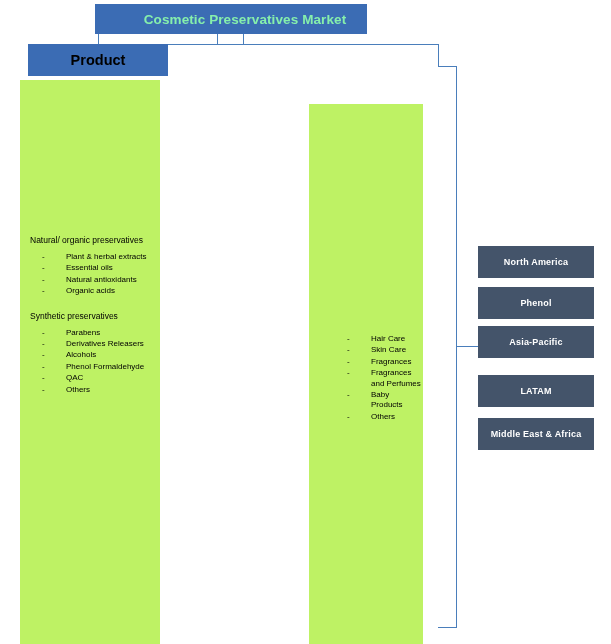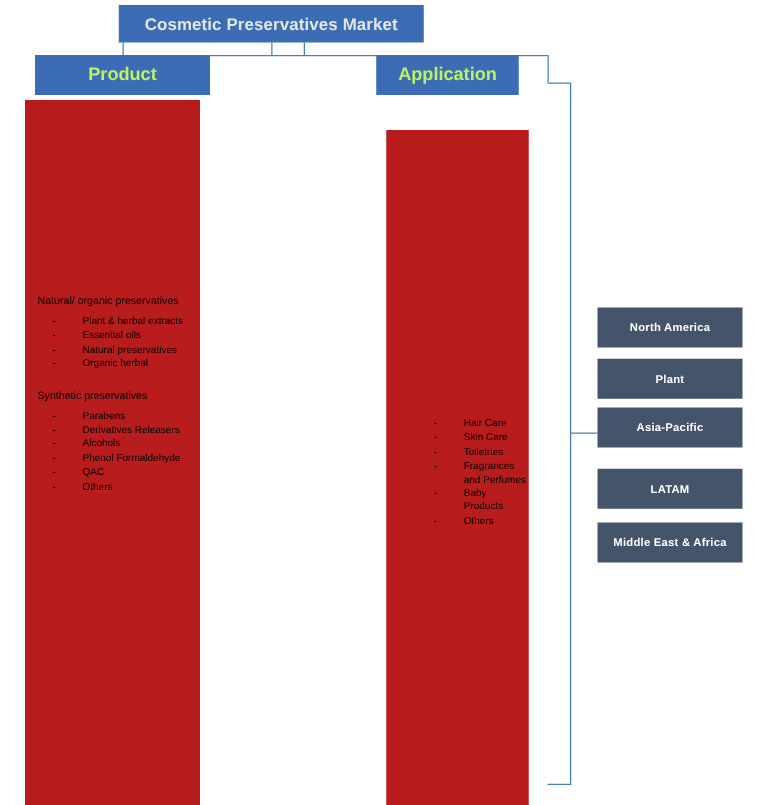--- a/index.html
+++ b/index.html
@@ -22,43 +22,44 @@
   }
 
   
   .title-box {
     position: absolute;
     left: 95px;
     top: 4px;
     width: 244px;
     height: 30px;
     background: #3b6cb4;
-    color: #e5e5e5;
+    color: #86efac;
     font-size: 13.5px;
     font-weight: bold;
     display: flex;
     align-items: center;
     justify-content: center;
     text-align: center;
     letter-spacing: 0.1px;
+    padding-left: 28px;
   }
 
   
   .line {
     position: absolute;
     background: #4a7ebb;
   }
   .v-line { width: 1px; }
   .h-line { height: 1px; }
 
   
   .cat-header {
     position: absolute;
     background: #3b6cb4;
-    color: #bef264;
+    color: #000000;
     font-size: 14.5px;
     font-weight: bold;
     display: flex;
     align-items: center;
     justify-content: center;
     text-align: center;
   }
   #product-header {
     left: 28px;
     top: 44px;
@@ -68,21 +69,21 @@
   #application-header {
     left: 301px;
     top: 44px;
     width: 114px;
     height: 32px;
   }
 
   
   .cat-body {
     position: absolute;
-    background: #b91c1c;
+    background: #bef264;
     overflow: hidden;
   }
   #product-body {
     left: 20px;
     top: 80px;
     width: 140px;
     height: 564px;
   }
   #application-body {
     left: 309px;
@@ -167,53 +168,52 @@
   <div class="line v-line" style="left:243px; top:34px; height:10px;"></div>
   <div class="line v-line" style="left:438px; top:44px; height:22px;"></div>
 
   <div class="cat-header" id="product-header">Product</div>
   <div class="cat-body" id="product-body">
     <div class="col-content" id="product-content">
       <div class="group-title">Natural/ organic preservatives</div>
       <ul class="bullets">
         <li>Plant &amp; herbal extracts</li>
         <li>Essential oils</li>
-        <li>Natural preservatives</li>
-        <li>Organic herbal</li>
+        <li>Natural antioxidants</li>
+        <li>Organic acids</li>
       </ul>
       <div class="group-title second">Synthetic preservatives</div>
       <ul class="bullets">
         <li>Parabens</li>
         <li>Derivatives Releasers</li>
         <li>Alcohols</li>
         <li>Phenol Formaldehyde</li>
         <li>QAC</li>
         <li>Others</li>
       </ul>
     </div>
   </div>
 
-  <div class="cat-header" id="application-header">Application</div>
   <div class="cat-body" id="application-body">
     <div class="col-content" id="application-content">
       <ul class="bullets">
         <li>Hair Care</li>
         <li>Skin Care</li>
-        <li>Toiletries</li>
+        <li>Fragrances</li>
         <li>Fragrances and Perfumes</li>
         <li>Baby Products</li>
         <li>Others</li>
       </ul>
     </div>
   </div>
 
   <div class="line v-line" style="left:456px; top:67px; height:560px;"></div>
   <div class="line h-line" style="left:438px; top:66px; width:19px;"></div>
   <div class="line h-line" style="left:438px; top:627px; width:19px;"></div>
   <div class="line h-line" style="left:456px; top:346px; width:22px;"></div>
 
   <div class="region-box" style="top:246px;">North America</div>
-  <div class="region-box" style="top:287px;">Plant</div>
+  <div class="region-box" style="top:287px;">Phenol</div>
   <div class="region-box" style="top:326px;">Asia-Pacific</div>
   <div class="region-box" style="top:418px;">Middle East &amp; Africa</div>
   <div class="region-box" style="top:375px;">LATAM</div>
 
 </div>
 
 </body></html>

